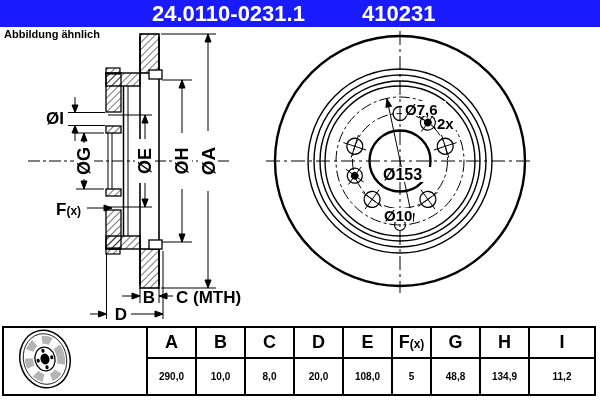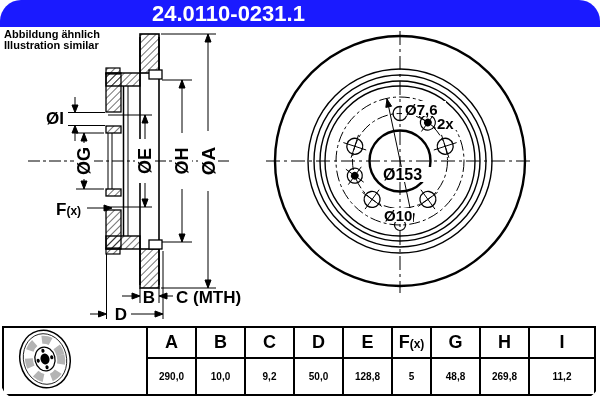--- a/index.html
+++ b/index.html
@@ -1,17 +1,17 @@
 <!DOCTYPE html>
 <html><head>
 <meta charset="utf-8">
 <style>
   html,body{margin:0;padding:0;background:#fff;}
   #stage{position:relative;width:600px;height:400px;background:#fff;overflow:hidden;
-         font-family:"Liberation Sans",sans-serif;border-radius:21px;}
+         font-family:"Liberation Sans",sans-serif;}
   
   .titlebar{position:absolute;left:0;top:0;width:600px;height:27px;display:flex;
             align-items:center;}
   .titlebar .pn{position:absolute;left:152px;top:1px;color:#fff;font-size:22px;font-weight:bold;
                 letter-spacing:0px;}
   .titlebar .ref{position:absolute;left:362px;top:1px;color:#fff;font-size:22px;font-weight:bold;}
   
   .note{position:absolute;left:4px;top:29px;font-size:11px;font-weight:bold;color:#000;
         line-height:11px;}
   
@@ -26,25 +26,25 @@
   td.iconcell{width:140px;}
   text{font-family:"Liberation Sans",sans-serif;fill:#000;}
 </style>
 </head>
 <body>
 
 <div id="stage">
 
   <div class="titlebar" style="background:#1a1aff;">
     <span class="pn">24.0110-0231.1</span>
+    <span class="ref">410231</span>
   </div>
 
   <div class="note">
     <div>Abbildung ähnlich</div>
-    <div>Illustration similar</div>
   </div>
 
   <svg id="drawing" width="600" height="299" viewBox="0 0 600 299">
     <defs>
       <pattern id="h45" patternUnits="userSpaceOnUse" width="5" height="5" patternTransform="rotate(45)">
         <line x1="0" y1="0" x2="0" y2="5" stroke="#000" stroke-width="1.1"></line>
       </pattern>
     </defs>
 
     <g stroke-linecap="butt">
@@ -262,23 +262,23 @@
       <th>D</th>
       <th>E</th>
       <th><span>F</span><span class="sub">(x)</span></th>
       <th>G</th>
       <th>H</th>
       <th>I</th>
     </tr>
     <tr>
       <td class="val">290,0</td>
       <td class="val">10,0</td>
-      <td class="val">9,2</td>
-      <td class="val">50,0</td>
-      <td class="val">128,8</td>
+      <td class="val">8,0</td>
+      <td class="val">20,0</td>
+      <td class="val">108,0</td>
       <td class="val">5</td>
       <td class="val">48,8</td>
-      <td class="val">269,8</td>
+      <td class="val">134,9</td>
       <td class="val">11,2</td>
     </tr>
   </tbody>
     </table>
 </div>
 
 </body></html>

